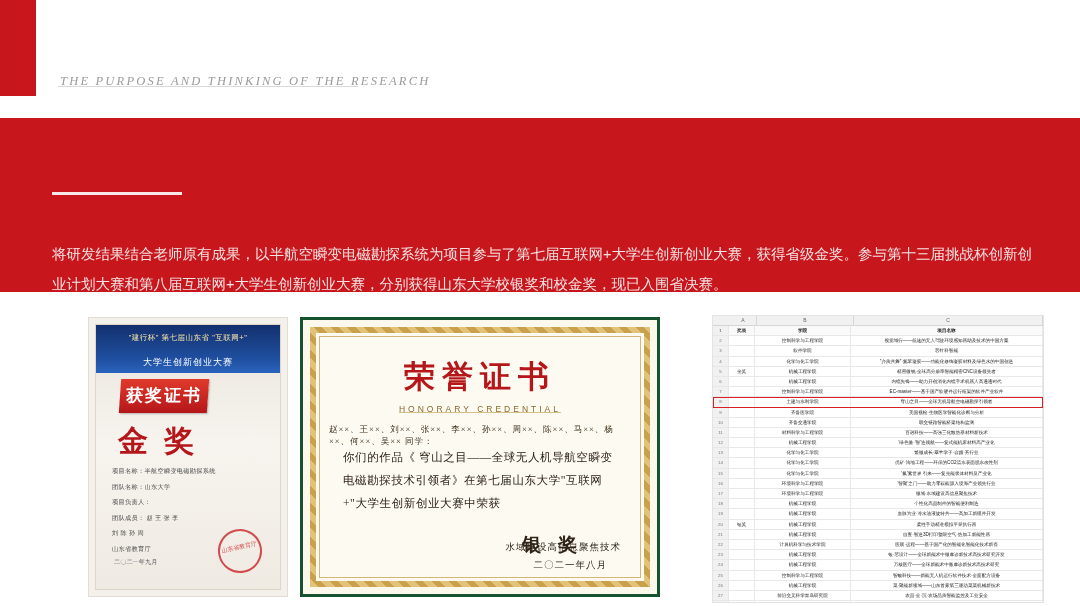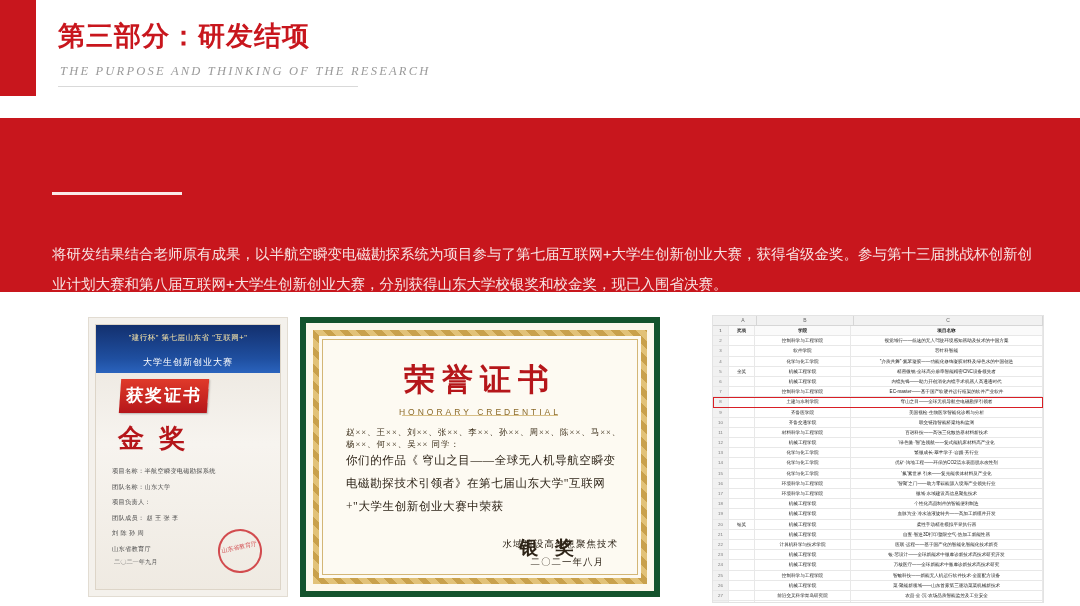--- a/index.html
+++ b/index.html
@@ -29,21 +29,21 @@
   .section-title {
     position: absolute;
     left: 58px; top: 18px;
     font-size: 27px;
     font-weight: bold;
     color: #c8161d;
     letter-spacing: 1px;
   }
   .section-sub {
     position: absolute;
-    left: 60px; top: 64px;
+    left: 60px; top: 74px;
     font-size: 12.5px;
     color: #9a9a9a;
     letter-spacing: 2.2px;
     font-style: italic;
     font-family: "Liberation Serif", serif;
   }
   .header-rule {
     position: absolute;
     left: 58px; top: 86px;
     width: 300px; height: 1px;
@@ -128,21 +128,21 @@
     font-weight: bold;
     text-align: center;
     line-height: 34px;
     letter-spacing: 2px;
     transform: skewX(-4deg);
     box-shadow: 1px 1px 2px rgba(0,0,0,.25);
   }
   .c1-gold {
     position: absolute;
     left: 22px; top: 96px;
-    font-size: 26px;
+    font-size: 30px;
     font-weight: bold;
     color: #b5161a;
     letter-spacing: 4px;
   }
   .c1-lines {
     position: absolute;
     left: 16px; top: 142px; right: 14px;
   }
   .c1-lines div {
     font-size: 6.2px;
@@ -171,21 +171,21 @@
     position: absolute;
     left: 18px; bottom: 22px;
     font-size: 6.2px;
     color: #555;
   }
   
   .fig2 {
     left: 300px; top: 12px;
     width: 360px; height: 280px;
     background: #fdf8ec;
-    border: 6px solid #14532d;
+    border: 3px solid #14532d;
   }
   .c2-border {
     position: absolute;
     inset: 7px;
     border: 6px solid #d9b760;
     border-image: repeating-linear-gradient(45deg,#e2c278 0 6px,#c9a14c 6px 12px) 6;
     background: #fdfaf2;
   }
   .c2-border2 {
     position: absolute;
@@ -211,21 +211,21 @@
     letter-spacing: 3px;
     margin-top: 8px;
   }
   .c2-rule {
     position: absolute;
     left: 96px; right: 96px; top: 92px;
     height: 1px; background: #d8bf86;
   }
   .c2-names {
     position: absolute;
-    left: 40px; right: 32px; top: 104px;
+    left: 26px; right: 32px; top: 104px;
     font-size: 8.5px;
     color: #3d2f1a;
     letter-spacing: 1px;
     font-family: "Liberation Serif", serif;
   }
   .c2-p {
     position: absolute;
     left: 40px; right: 34px; top: 126px;
     font-size: 11.5px;
     line-height: 2.0;
@@ -318,21 +318,20 @@
     position: relative;
     z-index: 2;
   }
 </style>
 </head>
 <body>
 
 <div class="slide">
 
   <div class="top-bar"></div>
-  <div class="section-title">第三部分：研发结项</div>
   <div class="section-sub">THE PURPOSE AND THINKING OF THE RESEARCH</div>
   <div class="header-rule"></div>
 
   <div class="red-band"></div>
   <div class="band-underline"></div>
   <div class="band-body">将研发结果结合老师原有成果，以半航空瞬变电磁勘探系统为项目参与了第七届互联网+大学生创新创业大赛，获得省级金奖。参与第十三届挑战杯创新创业计划大赛和第八届互联网+大学生创新创业大赛，分别获得山东大学校银奖和校金奖，现已入围省决赛。</div>
 
   <div class="gallery">
 
     <div class="fig fig1">

